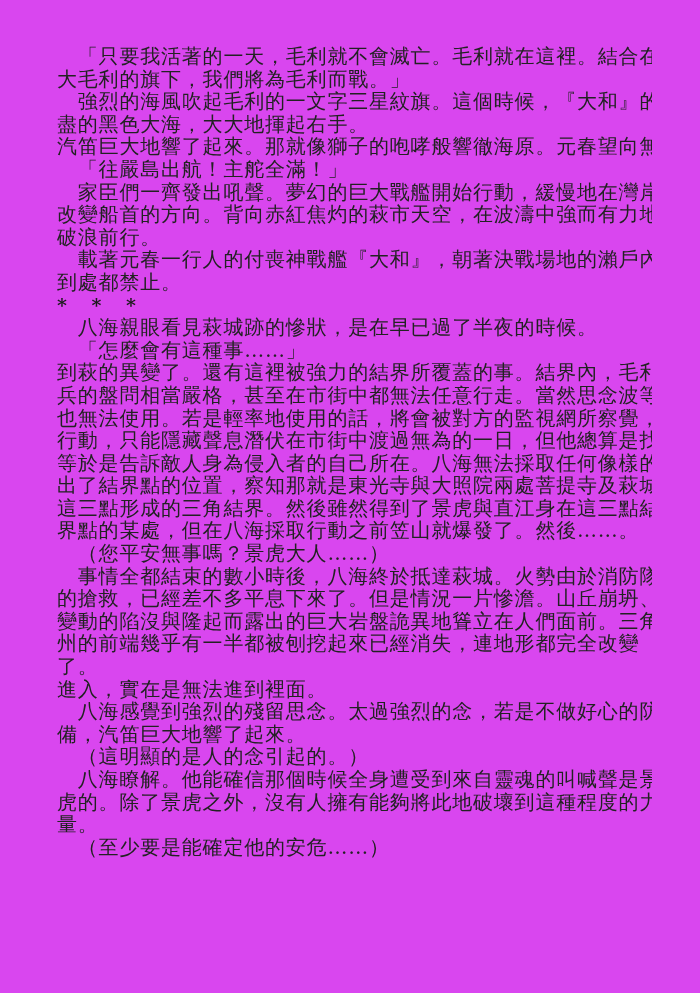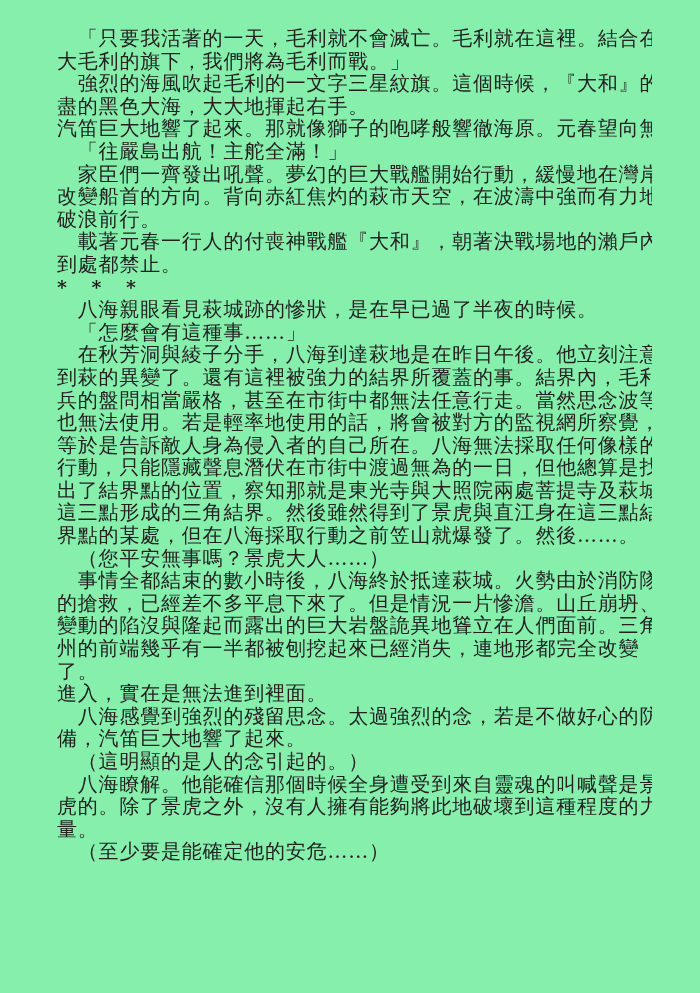--- a/index.html
+++ b/index.html
@@ -10,23 +10,23 @@
   body {
     width: 700px;
     height: 993px;
     overflow: hidden;
     font-family: "DejaVu Serif", "Liberation Serif", serif;
   }
   .page {
     position: relative;
     width: 700px;
     height: 993px;
-    background: #86efac;
+    background: #d946ef;
     box-sizing: border-box;
-    padding: 27px 48px 0 57px;
+    padding: 45px 48px 0 57px;
   }
   .text-block {
     width: 595px;
   }
   .line {
     white-space: pre;
     font-size: 20px;
     line-height: 22.6px;
     height: 22.6px;
     letter-spacing: 0.8px;
@@ -53,26 +53,25 @@
     <div class="line">汽笛巨大地響了起來。那就像獅子的咆哮般響徹海原。元春望向無</div>
     <div class="line">　「往嚴島出航！主舵全滿！」</div>
     <div class="line">　家臣們一齊發出吼聲。夢幻的巨大戰艦開始行動，緩慢地在灣岸</div>
     <div class="line">改變船首的方向。背向赤紅焦灼的萩市天空，在波濤中強而有力地</div>
     <div class="line">破浪前行。</div>
     <div class="line">　載著元春一行人的付喪神戰艦『大和』，朝著決戰場地的瀨戶內</div>
     <div class="line">到處都禁止。</div>
     <div class="line separator">* * *</div>
     <div class="line">　八海親眼看見萩城跡的慘狀，是在早已過了半夜的時候。</div>
     <div class="line">　「怎麼會有這種事……」</div>
-    <div class="line">　在秋芳洞與綾子分手，八海到達萩地是在昨日午後。他立刻注意</div>
     <div class="line">到萩的異變了。還有這裡被強力的結界所覆蓋的事。結界內，毛利</div>
     <div class="line">兵的盤問相當嚴格，甚至在市街中都無法任意行走。當然思念波等</div>
     <div class="line">也無法使用。若是輕率地使用的話，將會被對方的監視網所察覺，</div>
+    <div class="line">行動，只能隱藏聲息潛伏在市街中渡過無為的一日，但他總算是找</div>
     <div class="line">等於是告訴敵人身為侵入者的自己所在。八海無法採取任何像樣的</div>
-    <div class="line">行動，只能隱藏聲息潛伏在市街中渡過無為的一日，但他總算是找</div>
     <div class="line">出了結界點的位置，察知那就是東光寺與大照院兩處菩提寺及萩城</div>
     <div class="line">這三點形成的三角結界。然後雖然得到了景虎與直江身在這三點結</div>
     <div class="line">界點的某處，但在八海採取行動之前笠山就爆發了。然後……。</div>
     <div class="line">　（您平安無事嗎？景虎大人……）</div>
     <div class="line">　事情全都結束的數小時後，八海終於抵達萩城。火勢由於消防隊</div>
     <div class="line">的搶救，已經差不多平息下來了。但是情況一片慘澹。山丘崩坍、</div>
     <div class="line">變動的陷沒與隆起而露出的巨大岩盤詭異地聳立在人們面前。三角</div>
     <div class="line">州的前端幾乎有一半都被刨挖起來已經消失，連地形都完全改變</div>
     <div class="line">了。</div>
     <div class="line">進入，實在是無法進到裡面。</div>

